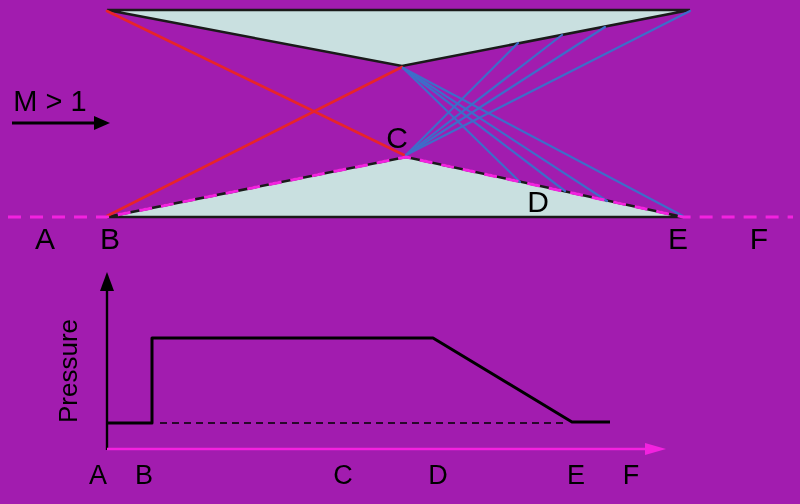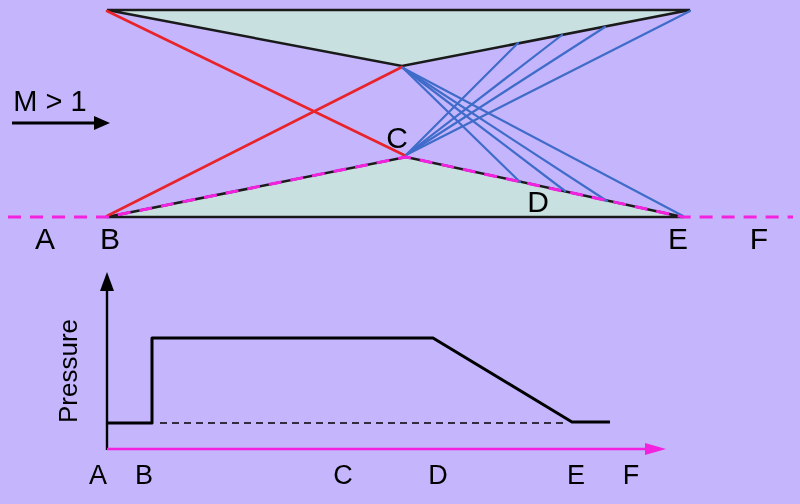--- a/index.html
+++ b/index.html
@@ -1,16 +1,16 @@
 <!DOCTYPE html>
 <html style="--background: #ffffff; --wedge_fill: #c9e0e0; --outline: #1a1a1a; --shock: #e8242a; --expansion: #3f6cc9; --streamline: #f322df;"><head>
 <meta charset="utf-8">
 <style>
   html,body{margin:0;padding:0;background:#ffffff;}
-  .figure{width:800px;height:504px;position:relative;background:#c4b5fd;
+  .figure{width:800px;height:504px;position:relative;background:#a21caf;
           font-family:"Liberation Sans",sans-serif;overflow:hidden;}
   svg text{font-family:"Liberation Sans",sans-serif;fill:#000;}
   .wedge{fill:var(--wedge_fill);stroke:var(--outline);stroke-width:2.5;stroke-linejoin:miter;}
   .shock{stroke:var(--shock);stroke-width:2.6;fill:none;stroke-linecap:round;}
   .fan{stroke:var(--expansion);stroke-width:2.2;fill:none;stroke-linecap:round;}
   .stream{stroke:var(--streamline);stroke-width:3;fill:none;stroke-dasharray:13 9;}
   .flowarrow{stroke:#000;stroke-width:3.2;fill:none;}
   .axis{stroke:#000;stroke-width:2.4;fill:none;}
   .curve{stroke:#000;stroke-width:3;fill:none;stroke-linejoin:round;}
   .refline{stroke:#000;stroke-width:1.6;fill:none;stroke-dasharray:7 5;}

